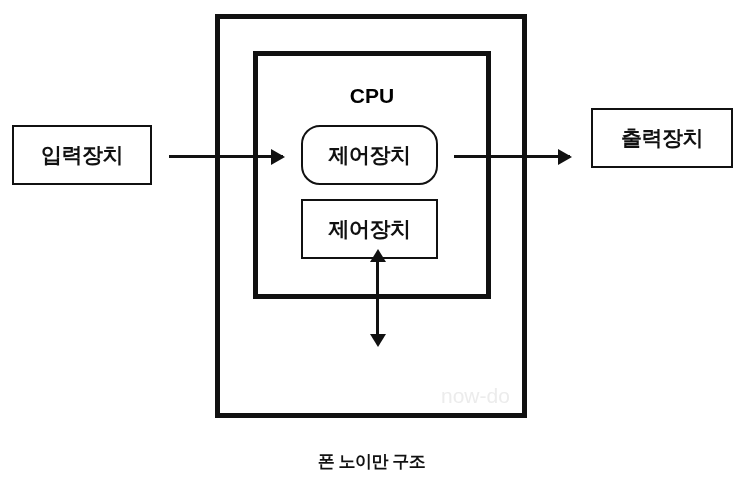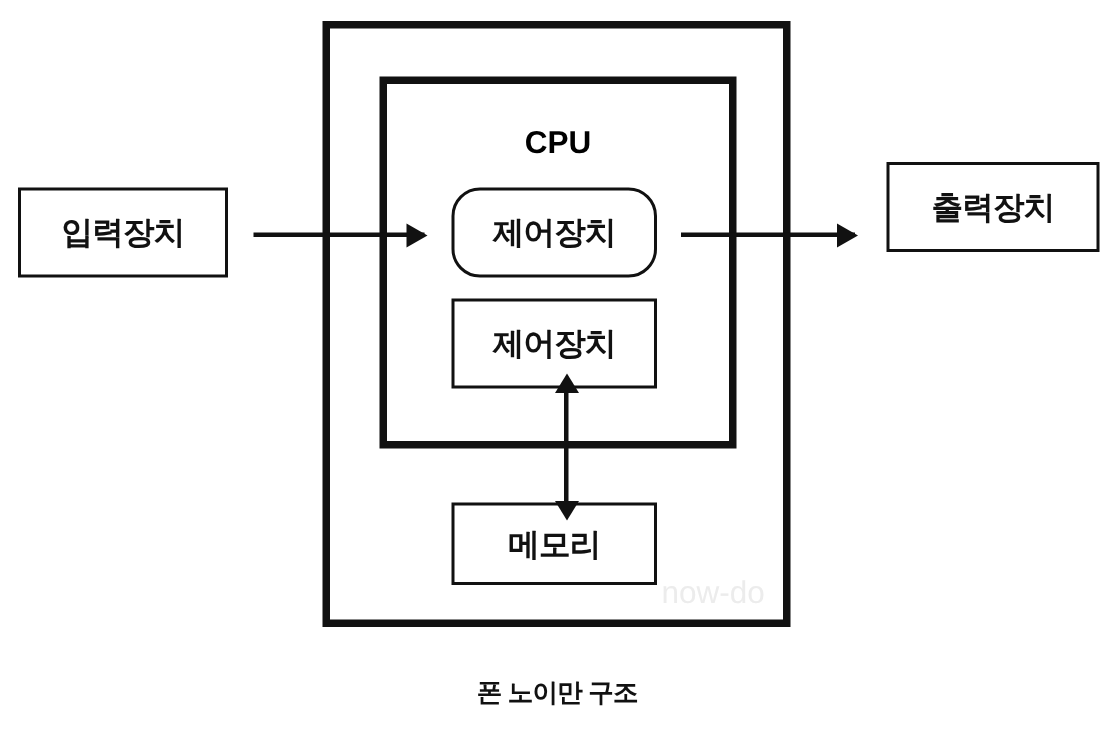--- a/index.html
+++ b/index.html
@@ -159,21 +159,20 @@
   <div class="abox" id="outer-container"></div>
 
   <div class="abox" id="cpu-box"></div>
 
   <div id="cpu-label">CPU</div>
 
   <div class="abox unit" id="control-unit">제어장치</div>
 
   <div class="abox unit" id="alu-unit">제어장치</div>
 
-  <div class="abox unit" id="memory-unit">메모리</div>
 
   <div class="abox unit" id="input-device">입력장치</div>
 
   <div class="abox unit" id="output-device">출력장치</div>
 
   <div class="harrow" id="arrow-input-to-cpu"></div>
 
   <div class="harrow" id="arrow-cpu-to-output"></div>
 
   <div id="arrow-cpu-memory"></div>

